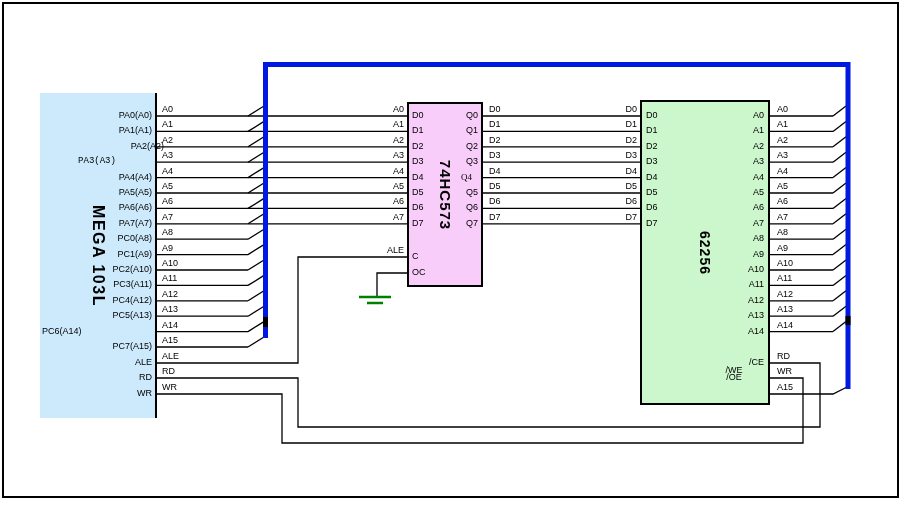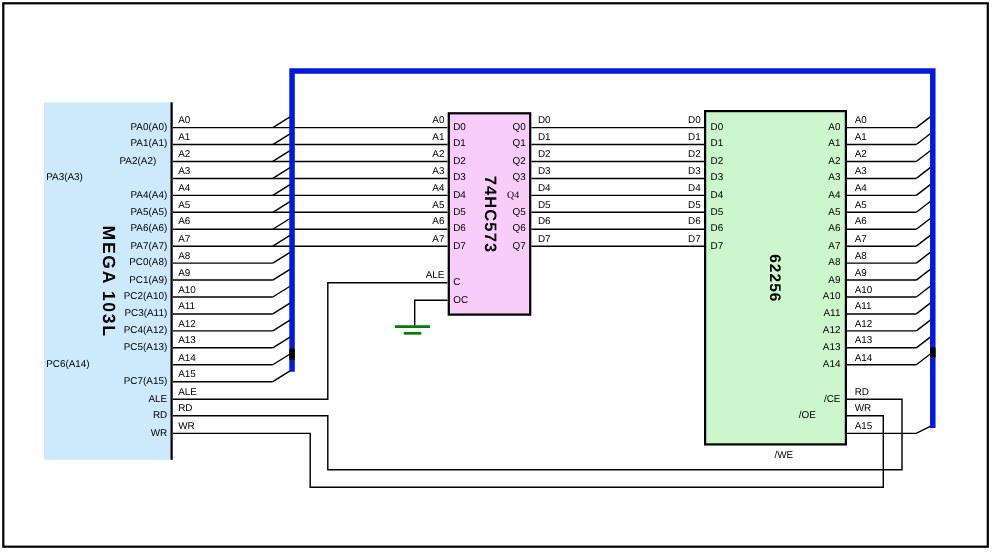--- a/index.html
+++ b/index.html
@@ -186,22 +186,22 @@
       <div class="lbl" style="left: 777px; top: 258px;">A10</div>
       <div class="lbl" style="left: 777px; top: 273.4px;">A11</div>
       <div class="lbl" style="left: 777px; top: 288.8px;">A12</div>
       <div class="lbl" style="left: 777px; top: 304.2px;">A13</div>
       <div class="lbl" style="left: 777px; top: 319.6px;">A14</div>
       <div class="lbl" style="left: 777px; top: 351px;">RD</div>
       <div class="lbl" style="left: 777px; top: 366px;">WR</div>
       <div class="lbl" style="left: 777px; top: 382px;">A15</div>
       <div class="lbl pin" style="left: 42px; top: 110px; width: 110px; text-align: right;">PA0(A0)</div>
       <div class="lbl pin" style="left: 42px; top: 125.4px; width: 110px; text-align: right;">PA1(A1)</div>
-      <div class="lbl pin" style="left: 32px; top: 140.8px; width: 110px; text-align: right;">PA2(A2)</div>
-      <div class="lbl pin" style="left: 42px; top: 156.2px; width: 110px; text-align: left;">PA3(A3)</div>
+      <div class="lbl pin" style="left: 54px; top: 140.8px; width: 110px; text-align: right;">PA2(A2)</div>
+      <div class="lbl pin" style="left: 42px; top: 156.2px; width: 110px; text-align: center; font-family: Liberation Mono, monospace;">PA3(A3)</div>
       <div class="lbl pin" style="left: 42px; top: 171.6px; width: 110px; text-align: right;">PA4(A4)</div>
       <div class="lbl pin" style="left: 42px; top: 187px; width: 110px; text-align: right;">PA5(A5)</div>
       <div class="lbl pin" style="left: 42px; top: 202.4px; width: 110px; text-align: right;">PA6(A6)</div>
       <div class="lbl pin" style="left: 42px; top: 217.8px; width: 110px; text-align: right;">PA7(A7)</div>
       <div class="lbl pin" style="left: 42px; top: 233.2px; width: 110px; text-align: right;">PC0(A8)</div>
       <div class="lbl pin" style="left: 42px; top: 248.6px; width: 110px; text-align: right;">PC1(A9)</div>
       <div class="lbl pin" style="left: 42px; top: 264px; width: 110px; text-align: right;">PC2(A10)</div>
       <div class="lbl pin" style="left: 42px; top: 279.4px; width: 110px; text-align: right;">PC3(A11)</div>
       <div class="lbl pin" style="left: 42px; top: 294.8px; width: 110px; text-align: right;">PC4(A12)</div>
       <div class="lbl pin" style="left: 42px; top: 310.2px; width: 110px; text-align: right;">PC5(A13)</div>
@@ -246,17 +246,17 @@
       <div class="lbl pin" style="left: 704px; top: 217.8px; width: 60px; text-align: right;">A7</div>
       <div class="lbl pin" style="left: 704px; top: 233.2px; width: 60px; text-align: right;">A8</div>
       <div class="lbl pin" style="left: 704px; top: 248.6px; width: 60px; text-align: right;">A9</div>
       <div class="lbl pin" style="left: 704px; top: 264px; width: 60px; text-align: right;">A10</div>
       <div class="lbl pin" style="left: 704px; top: 279.4px; width: 60px; text-align: right;">A11</div>
       <div class="lbl pin" style="left: 704px; top: 294.8px; width: 60px; text-align: right;">A12</div>
       <div class="lbl pin" style="left: 704px; top: 310.2px; width: 60px; text-align: right;">A13</div>
       <div class="lbl pin" style="left: 704px; top: 325.6px; width: 60px; text-align: right;">A14</div>
       <div class="lbl pin" style="left: 704px; top: 357px; width: 60px; text-align: right;">/CE</div>
       <div class="lbl pin" style="left: 704px; top: 372px; width: 60px; text-align: center;">/OE</div>
-      <div class="lbl pin" style="left: 704px; top: 408px; width: 60px; text-align: left;">/WE</div>
+      <div class="lbl pin" style="left: 704px; top: 365px; width: 60px; text-align: center;">/WE</div>
     </div>
 
   <div id="frame"></div>
 </div>
 
 </body></html>

